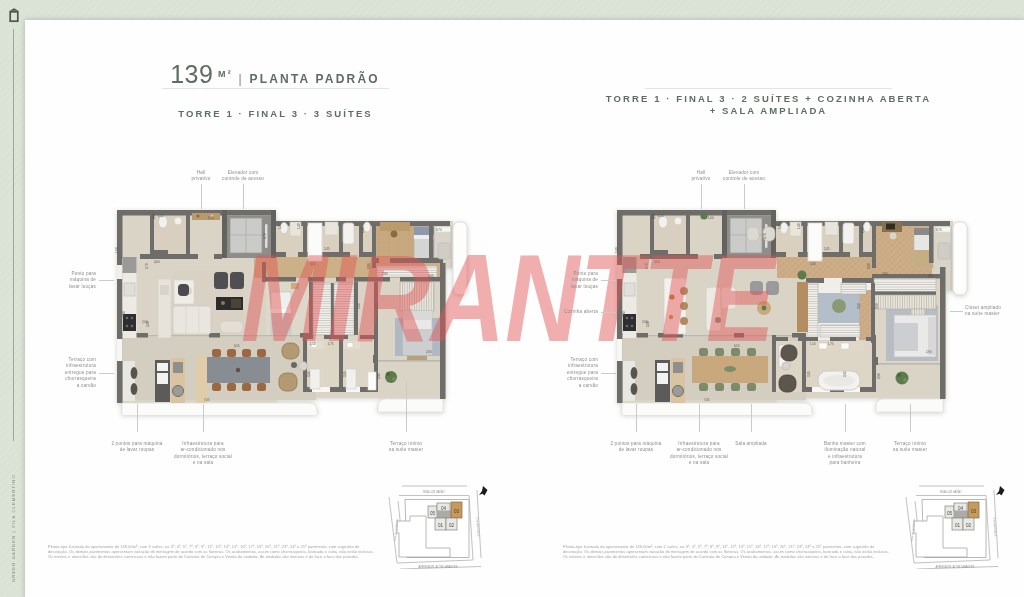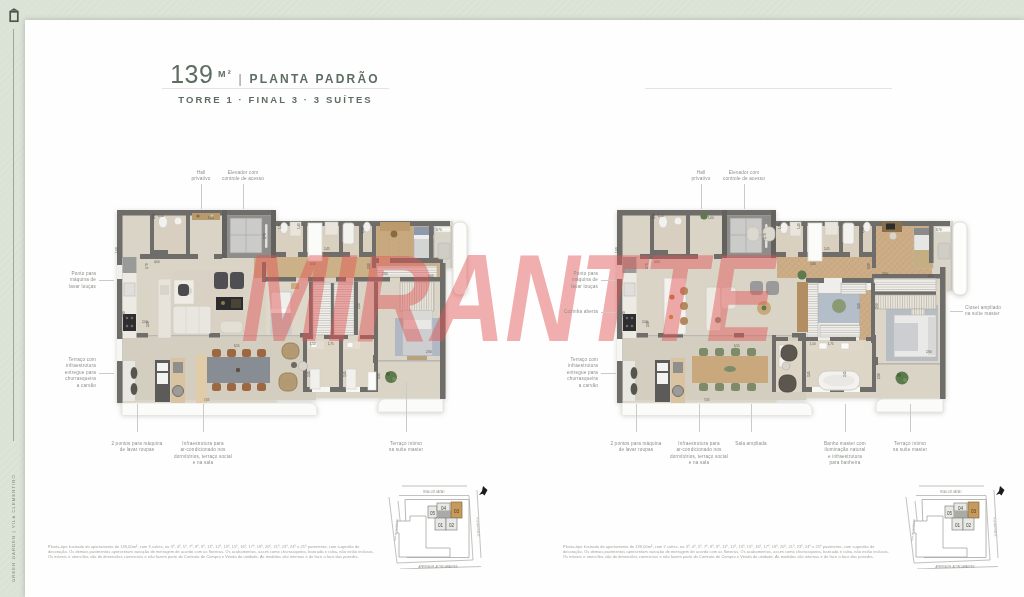--- a/index.html
+++ b/index.html
@@ -35,25 +35,26 @@
   <div style="position:absolute;left:13px;top:29px;width:1px;height:412px;background:#9aa89a"></div>
 
   <div class="vtxt" style="left:11px;top:452px;height:130px;">GREEN GARDEN | VILA CLEMENTINO</div>
 
   <div class="ttl" style="left:170px;top:60px;width:210px;">
     <span class="big">139</span><span class="med" style="font-size:9px;vertical-align:6px;"> M²</span><span class="med" style="font-weight:400;color:#7d8a80;"> | </span><span class="med">PLANTA PADRÃO</span>
   </div>
 
   <div class="hr" style="left:162px;top:88px;width:227px;"></div>
 
-  <div class="ttl sub" style="left:163px;top:94px;width:225px;">TORRE 1 · FINAL 3 · 3 SUÍTES</div>
+  <div class="ttl sub" style="left:163px;top:108px;width:225px;">TORRE 1 · FINAL 3 · 3 SUÍTES</div>
 
 
   <div class="hr" style="left:645px;top:88px;width:247px;"></div>
 
+  <div class="ttl sub" style="left:600px;top:93px;width:337px;line-height:11.5px;">TORRE 1 · FINAL 3 · 2 SUÍTES + COZINHA ABERTA<br>+ SALA AMPLIADA</div>
 
   <svg style="position:absolute;left:114px;top:205px;filter:drop-shadow(0 1.5px 2.5px rgba(110,105,92,.30));" width="356" height="210" viewBox="0 0 356 210">
     <defs>
       <pattern id="str1" width="2.4" height="8" patternUnits="userSpaceOnUse">
         <rect width="2.4" height="8" fill="#e9e4da"></rect>
           <rect x="0" width="0.6" height="8" fill="#b3b0a9"></rect>
       </pattern>
       <pattern id="rung1" width="8" height="2.4" patternUnits="userSpaceOnUse">
         <rect width="8" height="2.4" fill="#f0efeb"></rect>
           <rect width="8" height="0.6" fill="#b9b6af"></rect>

